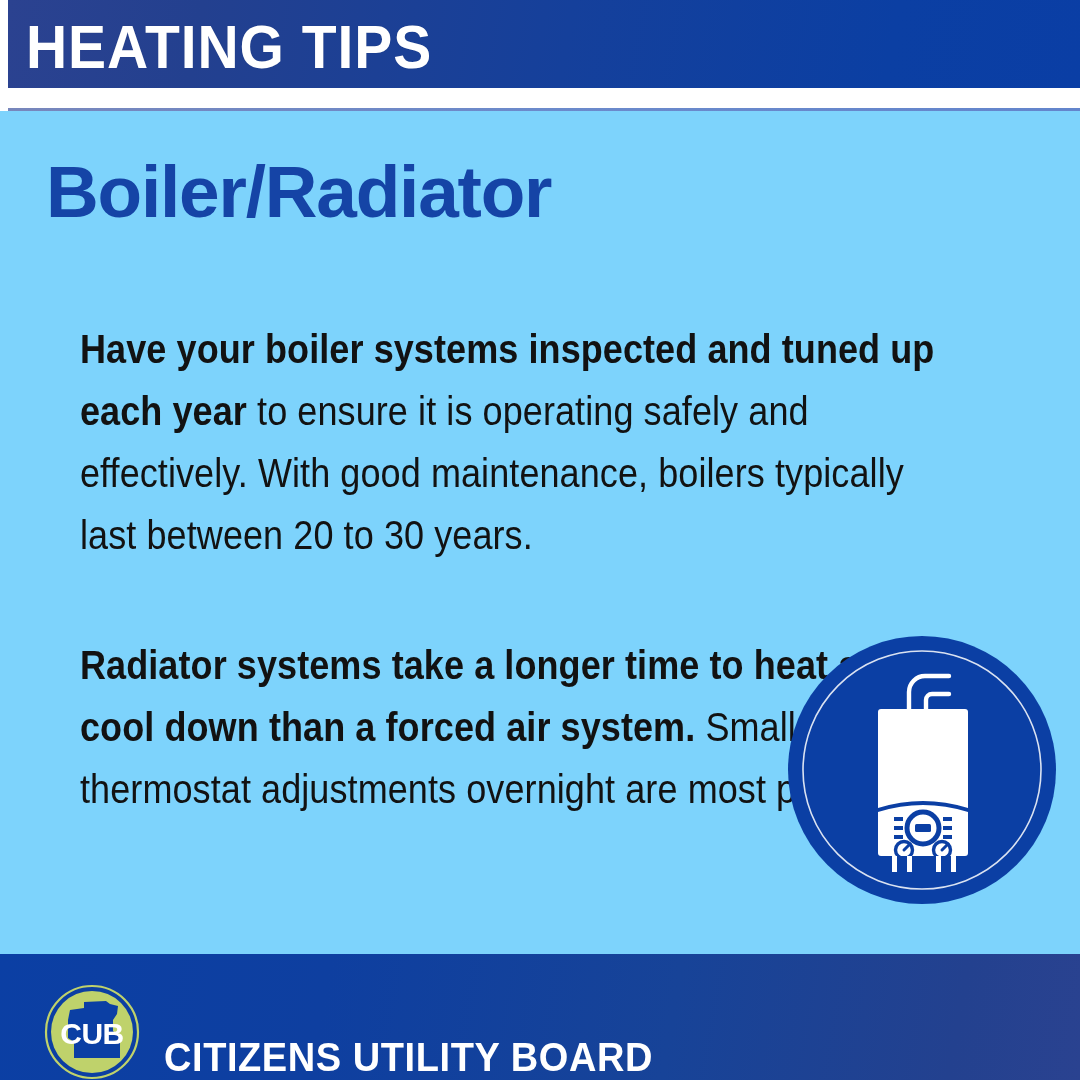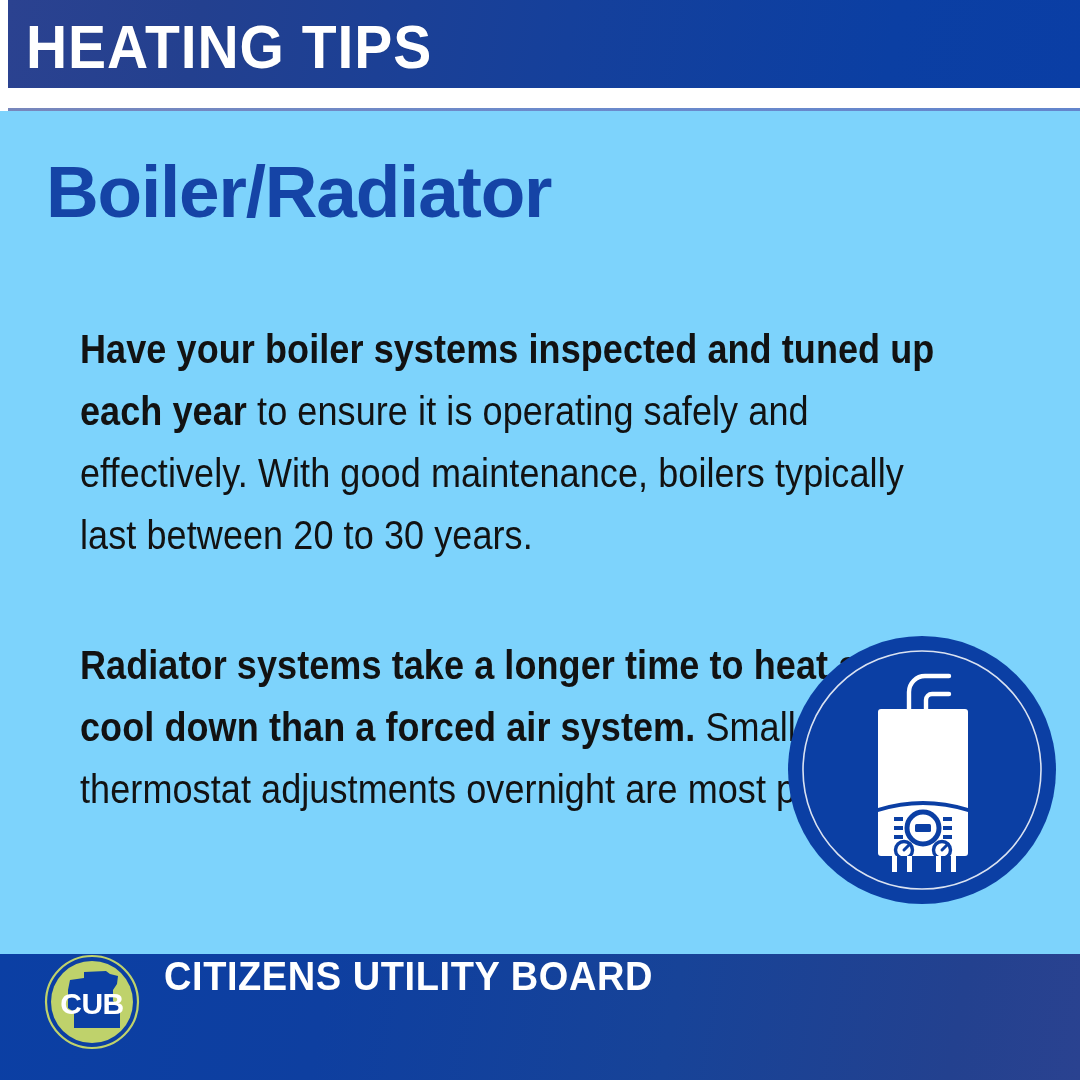--- a/index.html
+++ b/index.html
@@ -136,21 +136,21 @@
     height: 126px;
     background: linear-gradient(100deg, #0b3fa4 0%, #0e3fa0 30%, #174398 62%, #23418f 88%, #2a4290 100%);
     overflow: hidden;
   }
   .footer-inner {
     position: absolute;
     left: 44px;
     top: 0;
     height: 126px;
     display: flex;
-    align-items: flex-start;
+    align-items: flex-end;
     gap: 24px;
   }
   .cub-logo {
     width: 96px;
     height: 96px;
     flex: 0 0 auto;
   }
   .cub-logo svg { display: block; width: 96px; height: 96px; }
   .footer-wordmark {
     color: #ffffff;

